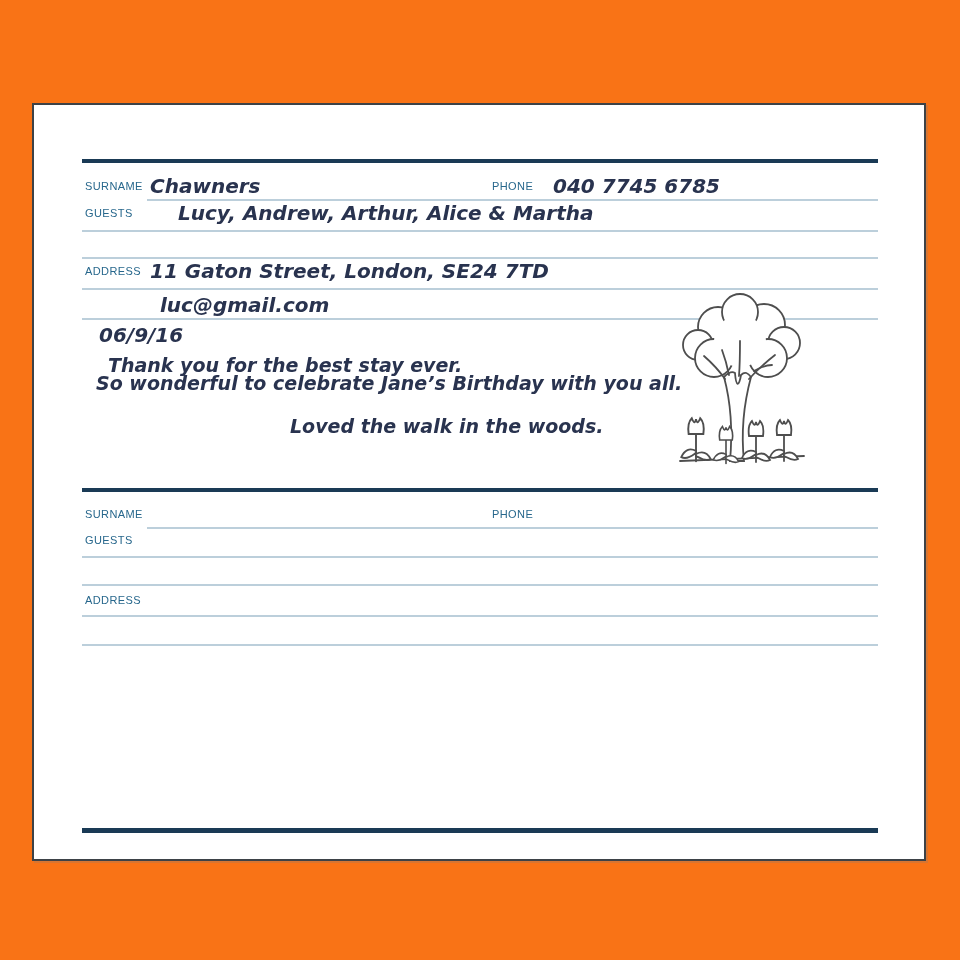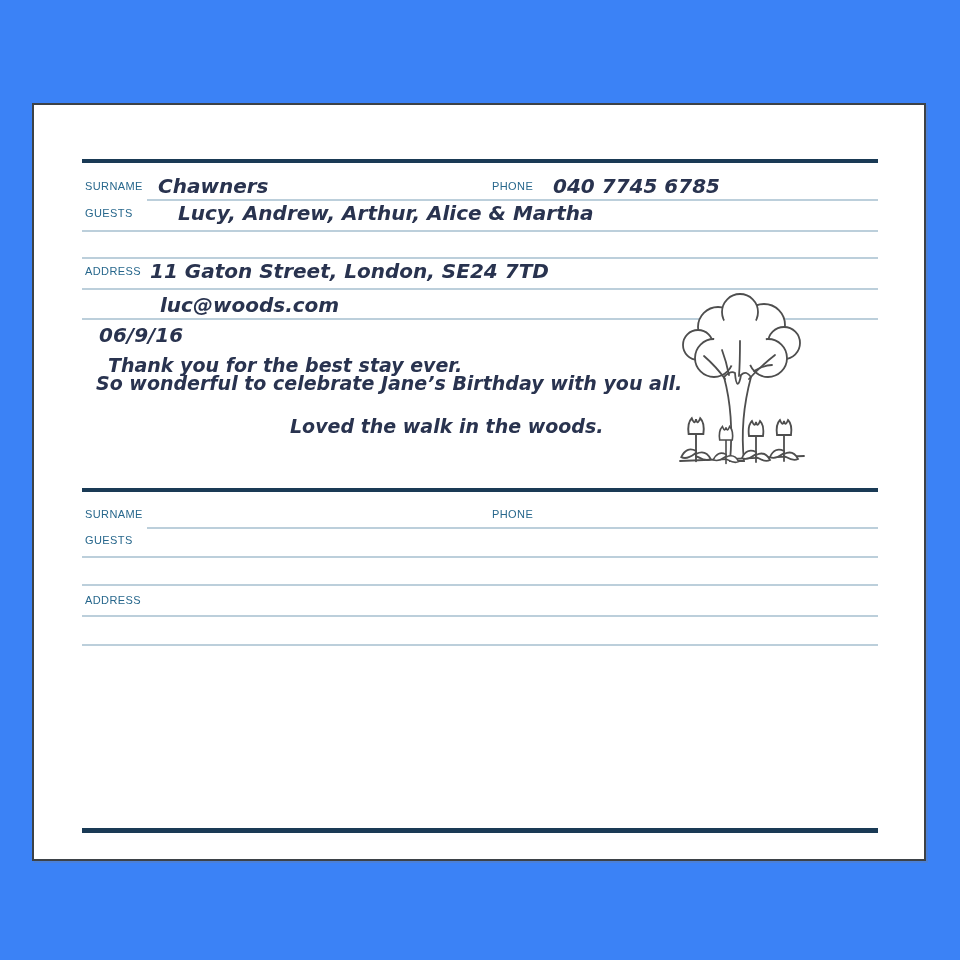--- a/index.html
+++ b/index.html
@@ -1,21 +1,21 @@
 <!DOCTYPE html>
 <html><head>
 <meta charset="utf-8">
 <style>
   * { margin: 0; padding: 0; box-sizing: border-box; }
   html, body { background: #ffffff; }
   .canvas {
     position: relative;
     width: 960px;
     height: 960px;
-    background: #3b82f6;
+    background: #f97316;
     font-family: "Liberation Sans", sans-serif;
     overflow: hidden;
   }
   .page {
     position: absolute;
     left: 32px;
     top: 103px;
     width: 894px;
     height: 758px;
     background: #ffffff;
@@ -56,39 +56,39 @@
 </head>
 <body>
 
 <div class="canvas">
   <div class="page">
 
     <div style="position:static;">
       <div class="rule-thick" style="left:48px; top:54px; width:796px;"></div>
 
       <div class="field-label" style="left:51px; top:75px;">SURNAME</div>
-      <div class="hw hw-lg" style="left:116px; top:68px;margin-left:8px;">Chawners</div>
+      <div class="hw hw-lg" style="left:116px; top:68px;">Chawners</div>
 
       <div class="field-label" style="left:458px; top:75px;">PHONE</div>
       <div class="hw hw-lg" style="left:519px; top:68px;">040 7745 6785</div>
 
       <div class="rule" style="left:113px; top:94px; width:731px;"></div>
 
       <div class="field-label" style="left:51px; top:102px;">GUESTS</div>
       <div class="hw hw-lg" style="left:116px; top:95px;margin-left:28px;">Lucy, Andrew, Arthur, Alice &amp; Martha</div>
 
       <div class="rule" style="left:48px; top:125px; width:796px;"></div>
       <div class="rule" style="left:48px; top:152px; width:796px;"></div>
 
       <div class="field-label" style="left:51px; top:160px;">ADDRESS</div>
       <div class="hw hw-lg" style="left:116px; top:153px;">11 Gaton Street, London, SE24 7TD</div>
 
       <div class="rule" style="left:48px; top:183px; width:796px;"></div>
 
-      <div class="hw hw-lg" style="left:126px; top:187px;">luc@woods.com</div>
+      <div class="hw hw-lg" style="left:126px; top:187px;">luc@gmail.com</div>
 
       <div class="rule" style="left:48px; top:213px; width:796px;"></div>
 
       <div class="hw hw-lg" style="left:65px; top:217px;">06/9/16</div>
       <div class="hw hw-md" style="left:74px; top:248px;">Thank you for the best stay ever.</div>
       <div class="hw hw-md" style="left:62px; top:266px;">So wonderful to celebrate Jane’s Birthday with you all.</div>
       <div class="hw hw-md" style="left:256px; top:309px;">Loved the walk in the woods.</div>
 
       <svg style="left:644px; top:188px;" width="130" height="175" viewBox="0 0 130 175">
 

